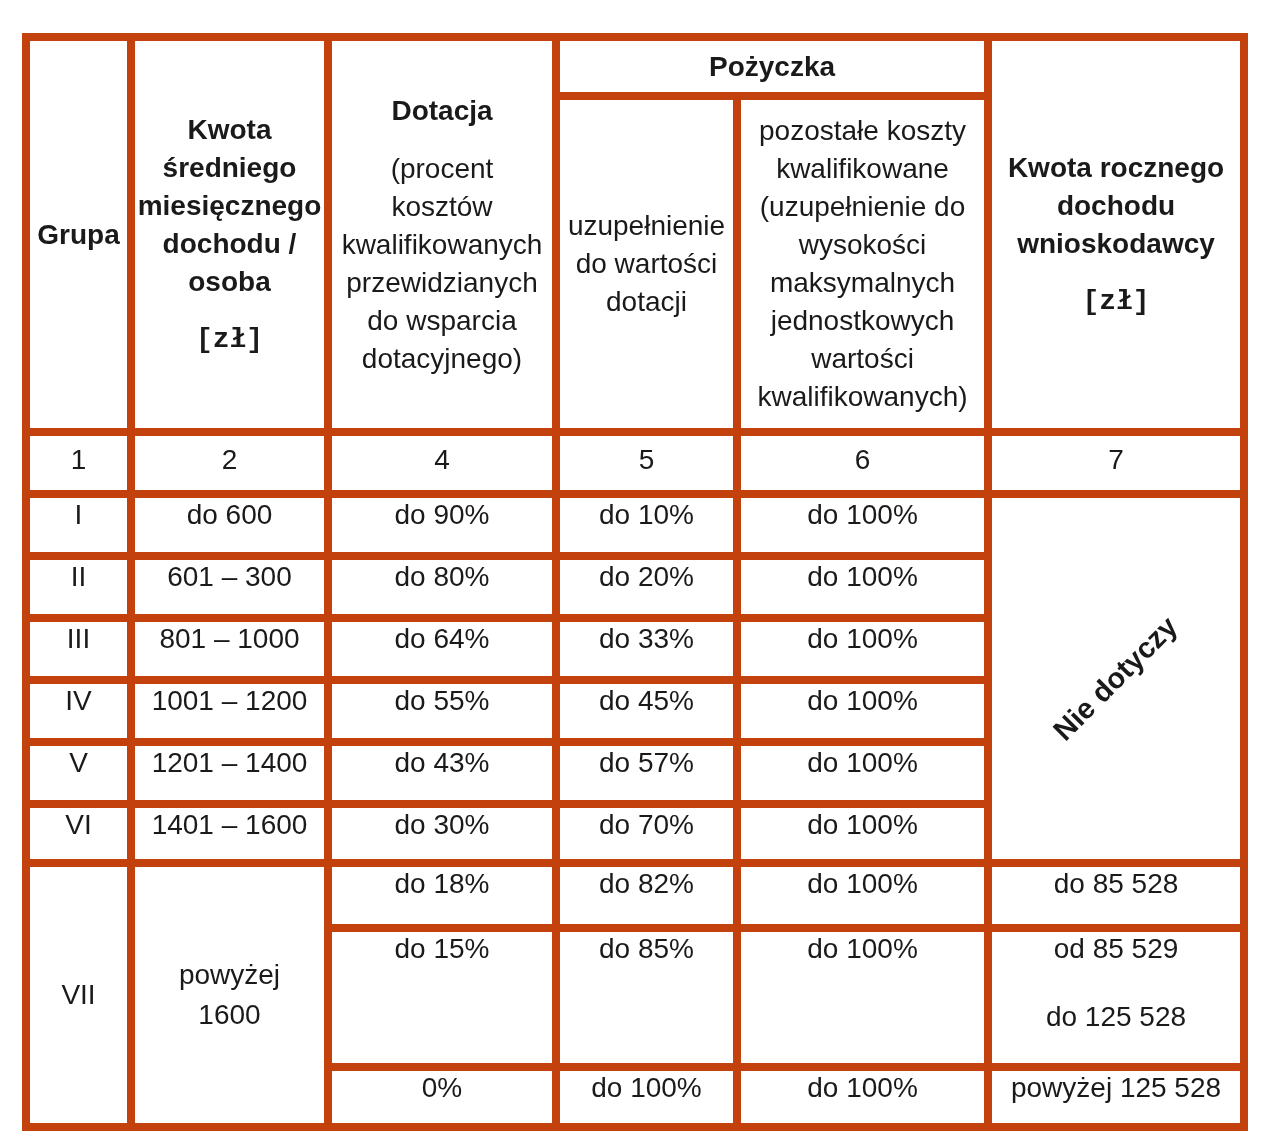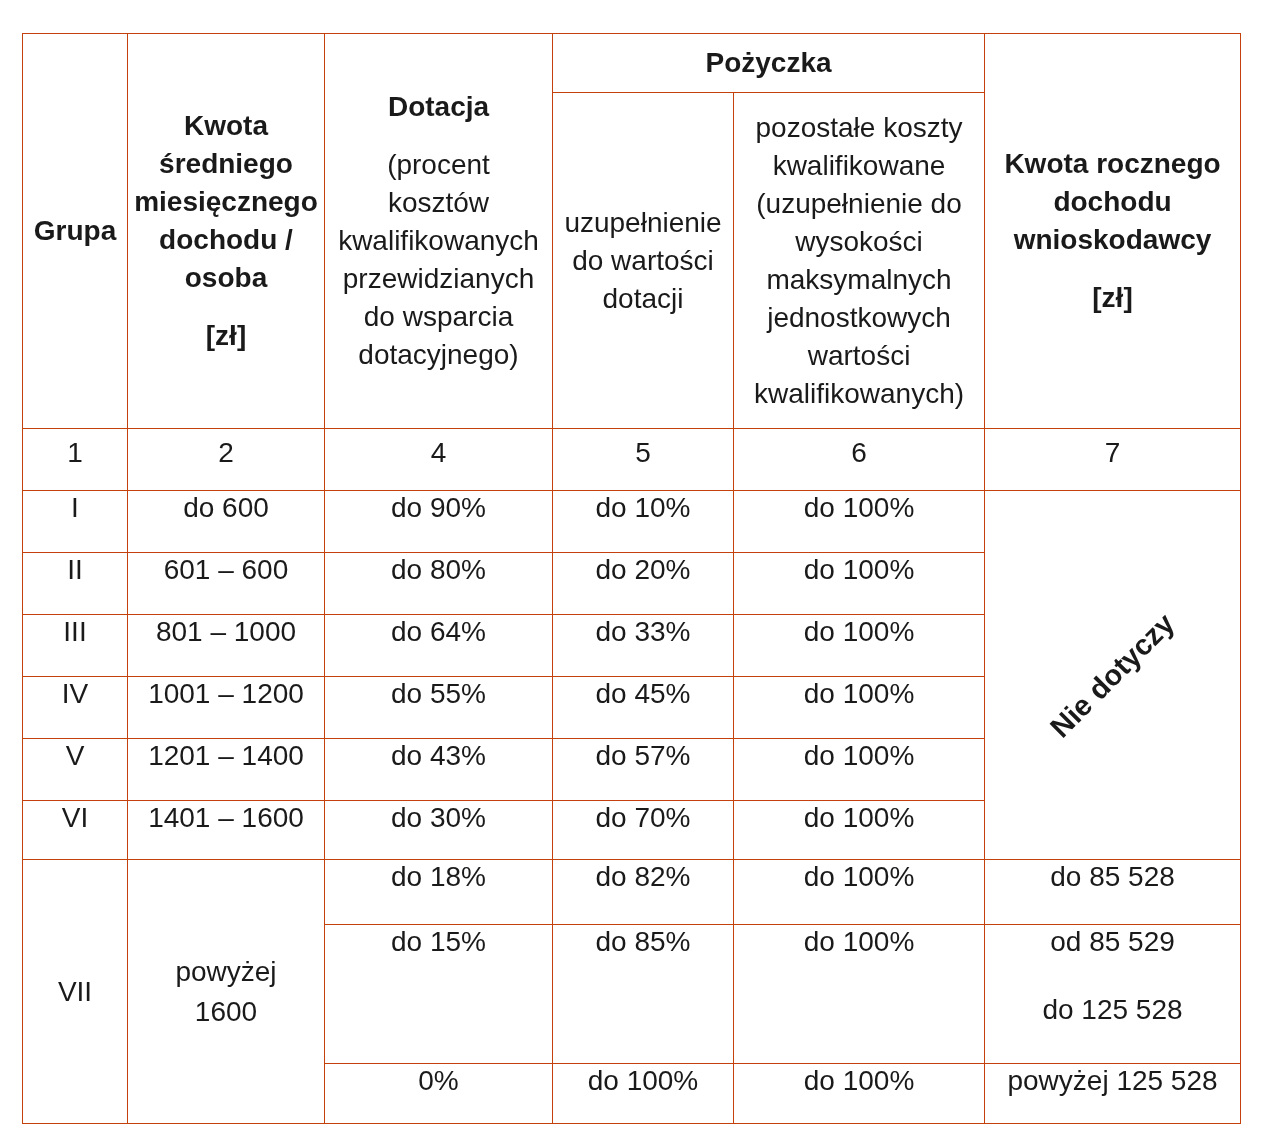--- a/index.html
+++ b/index.html
@@ -19,21 +19,21 @@
     position: absolute;
     left: 22px;
     top: 33px;
     width: 1218px;
     border-collapse: collapse;
     table-layout: fixed;
     background: #ffffff;
   }
   table.grant-table th,
   table.grant-table td {
-    border: 1px solid #c2410c;
+    border: 8px solid #c2410c;
     padding: 0;
     text-align: center;
     font-size: 28px;
     font-weight: 400;
     color: #1a1a1a;
     overflow: hidden;
   }
   
   tr.row-h1 { height: 59px; }
   tr.row-h2 { height: 336px; }
@@ -48,20 +48,21 @@
   }
   .hdr-sub {
     display: block;
     font-weight: 400;
     white-space: pre-line;
   }
   .hdr-unit {
     display: block;
     font-weight: 700;
     margin-top: 20px;
+    font-family: Liberation Mono, monospace;
   }
   th.pozyczka-head { padding-bottom: 6px; }
   th.hdr .hdr-sub.after-title { margin-top: 20px; }
   
   tr.row-num { height: 62px; }
   tr.row-num td {
     vertical-align: top;
     padding-top: 7px;
     line-height: 34px;
   }
@@ -182,21 +183,21 @@
         <td class="val">do 90%</td>
         <td class="val">do 10%</td>
         <td class="val">do 100%</td>
         <td class="na-cell" rowspan="6">
           <span class="na-rotated">Nie dotyczy</span>
         </td>
       </tr>
 
       <tr class="row-data">
         <td class="grp">II</td>
-        <td class="val">601 – 600</td>
+        <td class="val">601 – 300</td>
         <td class="val">do 80%</td>
         <td class="val">do 20%</td>
         <td class="val">do 100%</td>
       </tr>
 
       <tr class="row-data">
         <td class="grp">III</td>
         <td class="val">801 – 1000</td>
         <td class="val">do 64%</td>
         <td class="val">do 33%</td>

